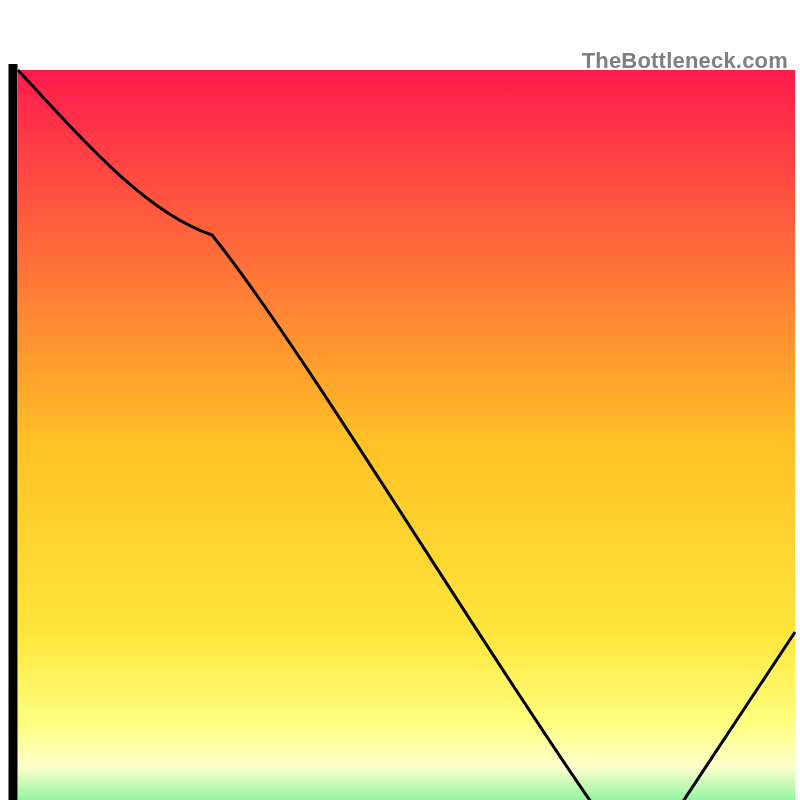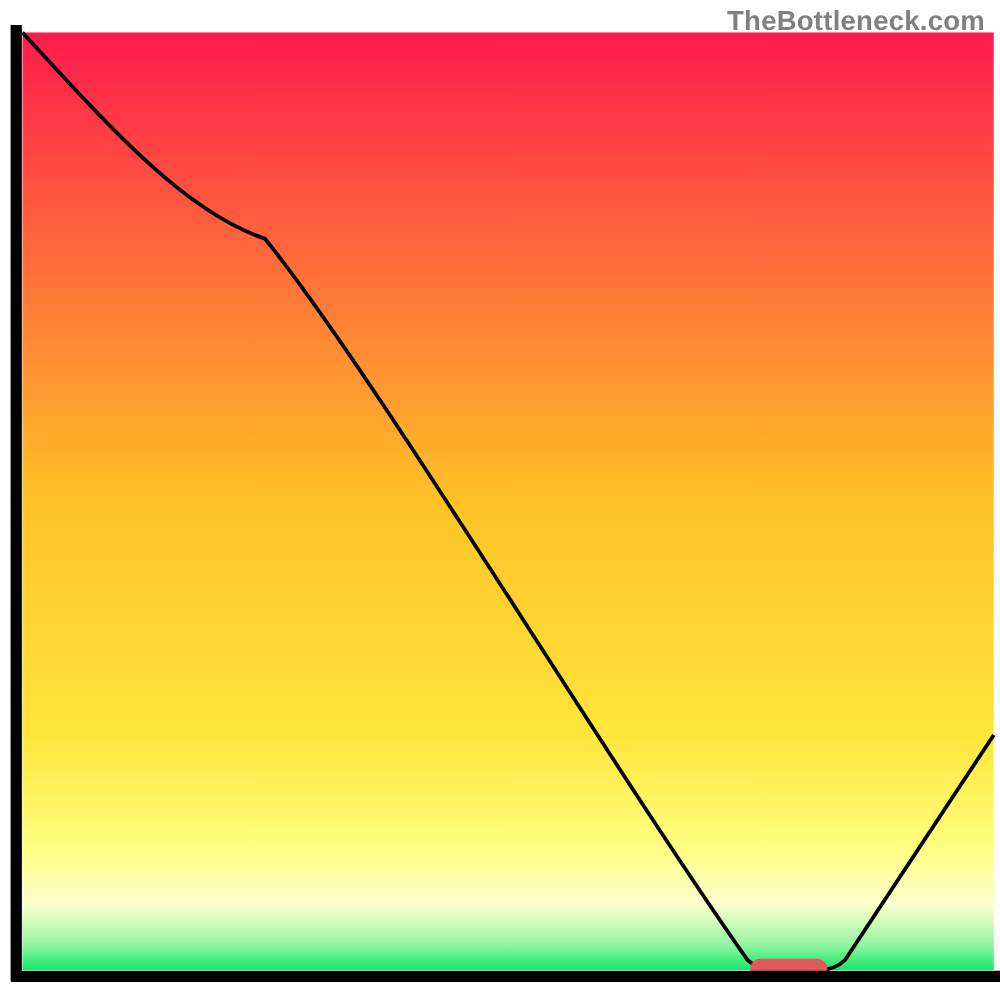--- a/index.html
+++ b/index.html
@@ -7,20 +7,21 @@
     padding: 0;
     width: 800px;
     height: 800px;
     background: #ffffff;
     font-family: Arial, Helvetica, sans-serif;
   }
   .chart-container {
     position: relative;
     width: 800px;
     height: 632px;
+    margin-top: 44px;
   }
   .attribution {
     position: absolute;
     top: 4px;
     right: 12px;
     font-size: 22px;
     font-weight: 600;
     color: #808080;
     letter-spacing: 0.2px;
   }

